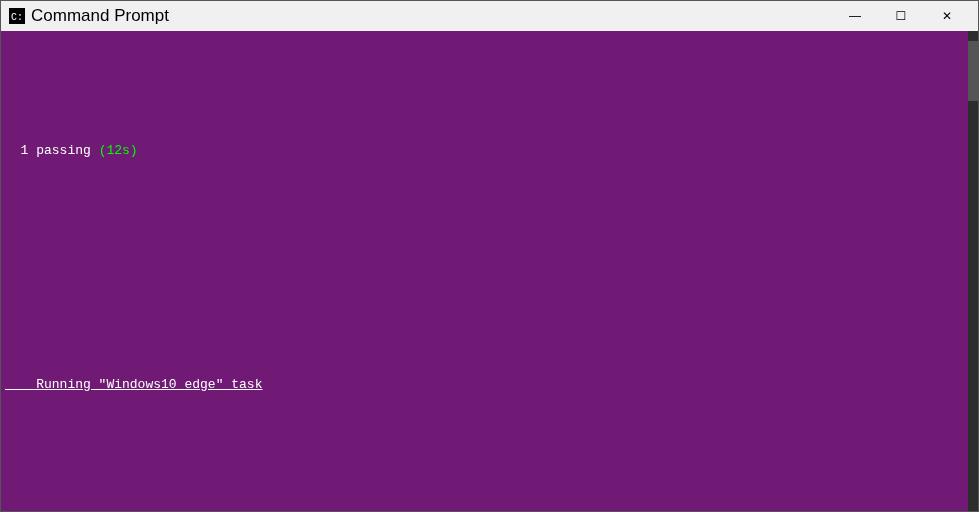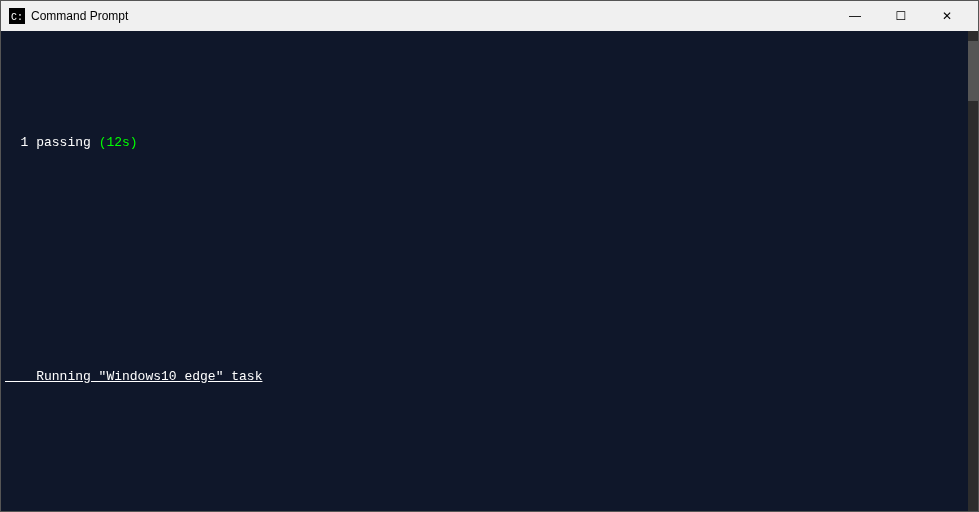--- a/index.html
+++ b/index.html
@@ -44,21 +44,21 @@
       justify-content: center;
     }
 
     .title-bar-icon svg {
       width: 14px;
       height: 14px;
     }
 
     .title-bar-text {
       font-family: 'Segoe UI', Arial, sans-serif;
-      font-size: 12px;
+      font-size: 17px;
       color: #000;
       flex: 1;
     }
 
     .title-bar-controls {
       display: flex;
       gap: 0;
     }
 
     .title-bar-btn {
@@ -68,23 +68,23 @@
       align-items: center;
       justify-content: center;
       background: transparent;
       border: none;
       cursor: pointer;
       font-size: 12px;
       color: #000;
     }
 
     .terminal {
-      background: #0f172a;
+      background: #701a75;
       flex: 1;
-      padding: 4px 4px;
+      padding: 12px 4px;
       overflow: hidden;
       position: relative;
     }
 
     .scrollbar {
       position: absolute;
       right: 0;
       top: 0;
       width: 10px;
       height: 100%;

